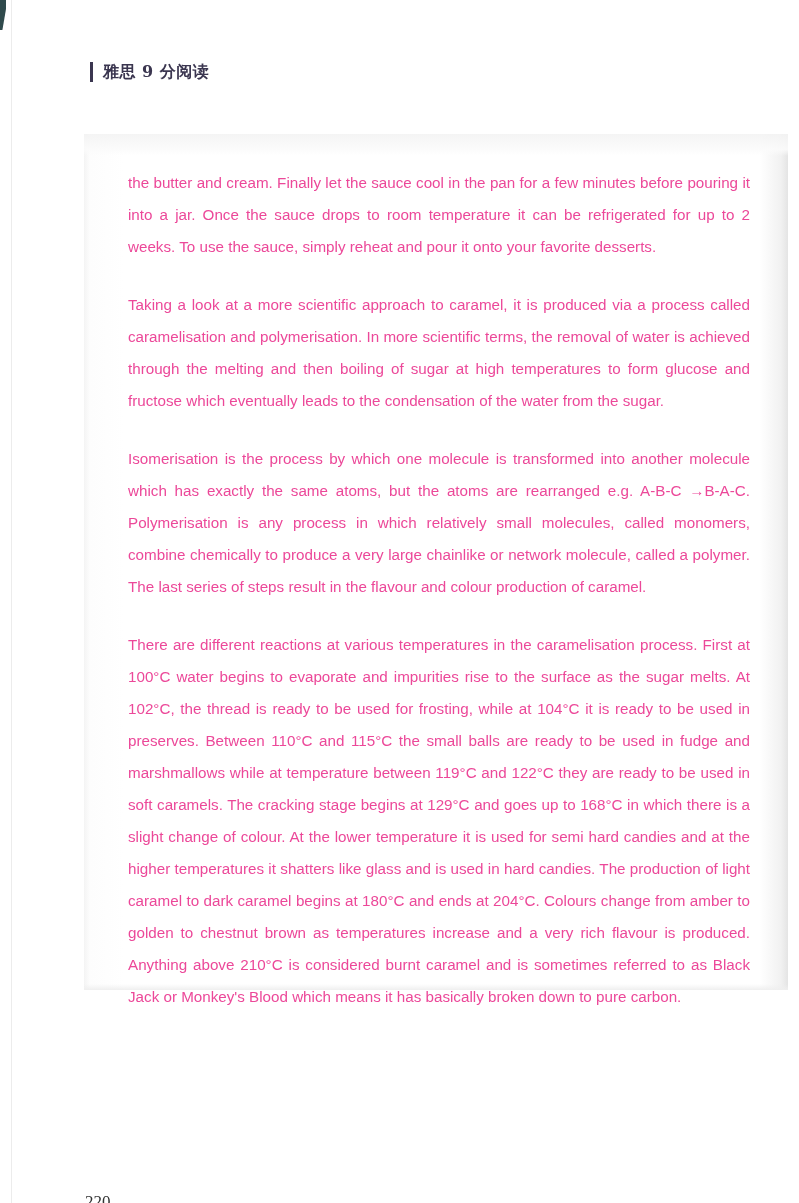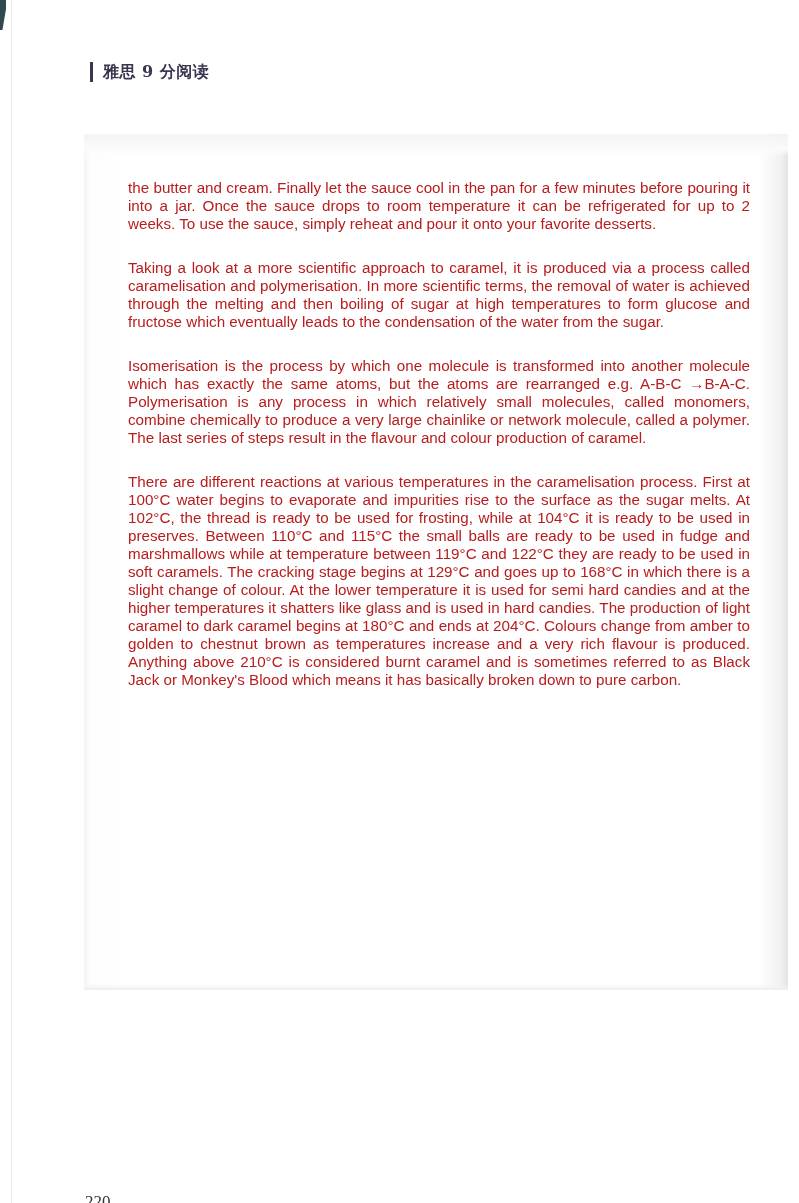--- a/index.html
+++ b/index.html
@@ -79,25 +79,25 @@
       height: 6px;
       background: linear-gradient(to bottom, rgba(255,255,255,0), #efefef);
     }
     .article {
       position: absolute;
       left: 128px;
       top: 167px;
       width: 622px;
     }
     .paragraph {
-      margin: 12px 0 26px 0;
+      margin: 0 0 26px 0;
       font-size: 15.2px;
-      line-height: 18px;
+      line-height: 32px;
       text-align: justify;
-      color: #b91c1c;
+      color: #ec4899;
     }
     .page-number {
       position: absolute;
       left: 85px;
       top: 1192px;
       font-family: "Liberation Serif", serif;
       font-size: 17px;
       color: #333333;
     }
   </style>

